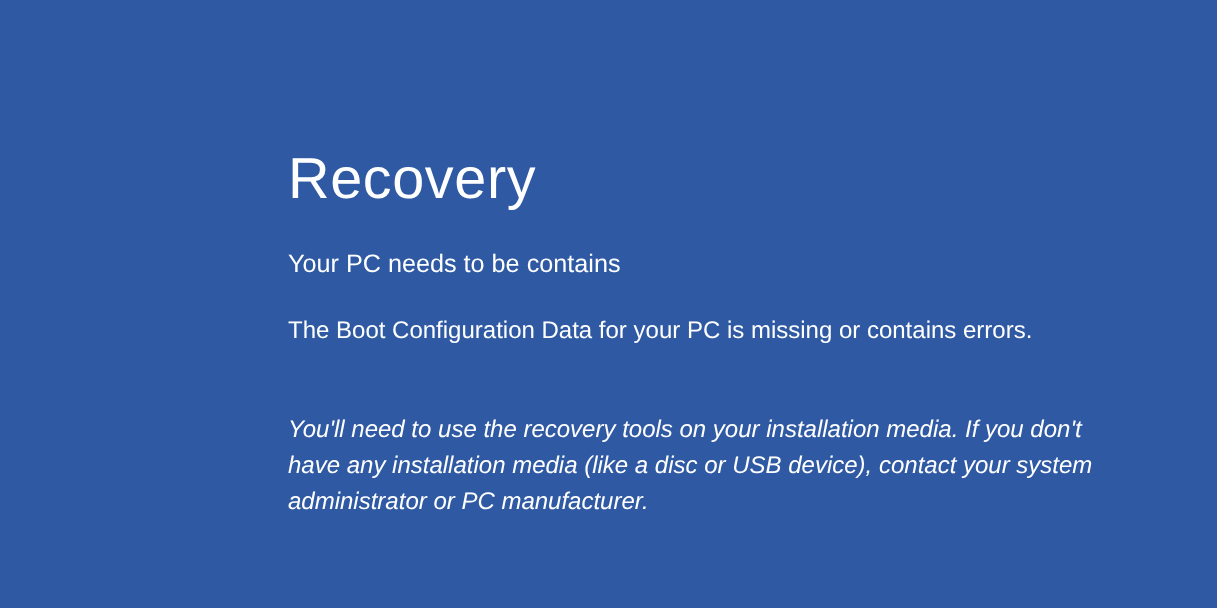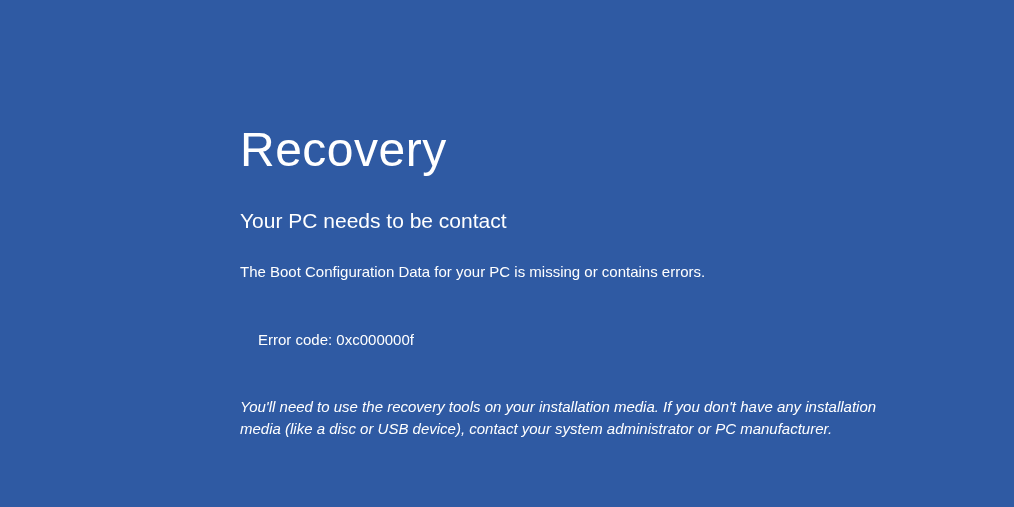--- a/index.html
+++ b/index.html
@@ -25,21 +25,21 @@
       font-weight: 300;
       letter-spacing: 0.5px;
       margin-bottom: 28px;
     }
     .subtitle {
       font-size: 21px;
       font-weight: 300;
       margin-bottom: 24px;
     }
     .body-text {
-      font-size: 15px;
+      font-size: 20px;
       font-weight: 300;
       line-height: 1.5;
     }
     .block1 {
       margin-bottom: 22px;
     }
     .block2 {
       margin-bottom: 22px;
     }
     .block2 .line {
@@ -48,19 +48,18 @@
     .block3 {
       max-width: 680px;
       font-style: italic;
     }
   </style>
 </head>
 <body>
 
 <div class="container">
   <h1 class="title">Recovery</h1>
-  <div class="subtitle">Your PC needs to be contact</div>
+  <div class="subtitle">Your PC needs to be contains</div>
   <div class="body-text block1">The Boot Configuration Data for your PC is missing or contains errors.</div>
   <div class="body-text block2">
-    <div class="line">Error code: 0xc000000f</div>
   </div>
   <div class="body-text block3">You'll need to use the recovery tools on your installation media. If you don't have any installation media (like a disc or USB device), contact your system administrator or PC manufacturer.</div>
 </div>
 
 </body></html>

